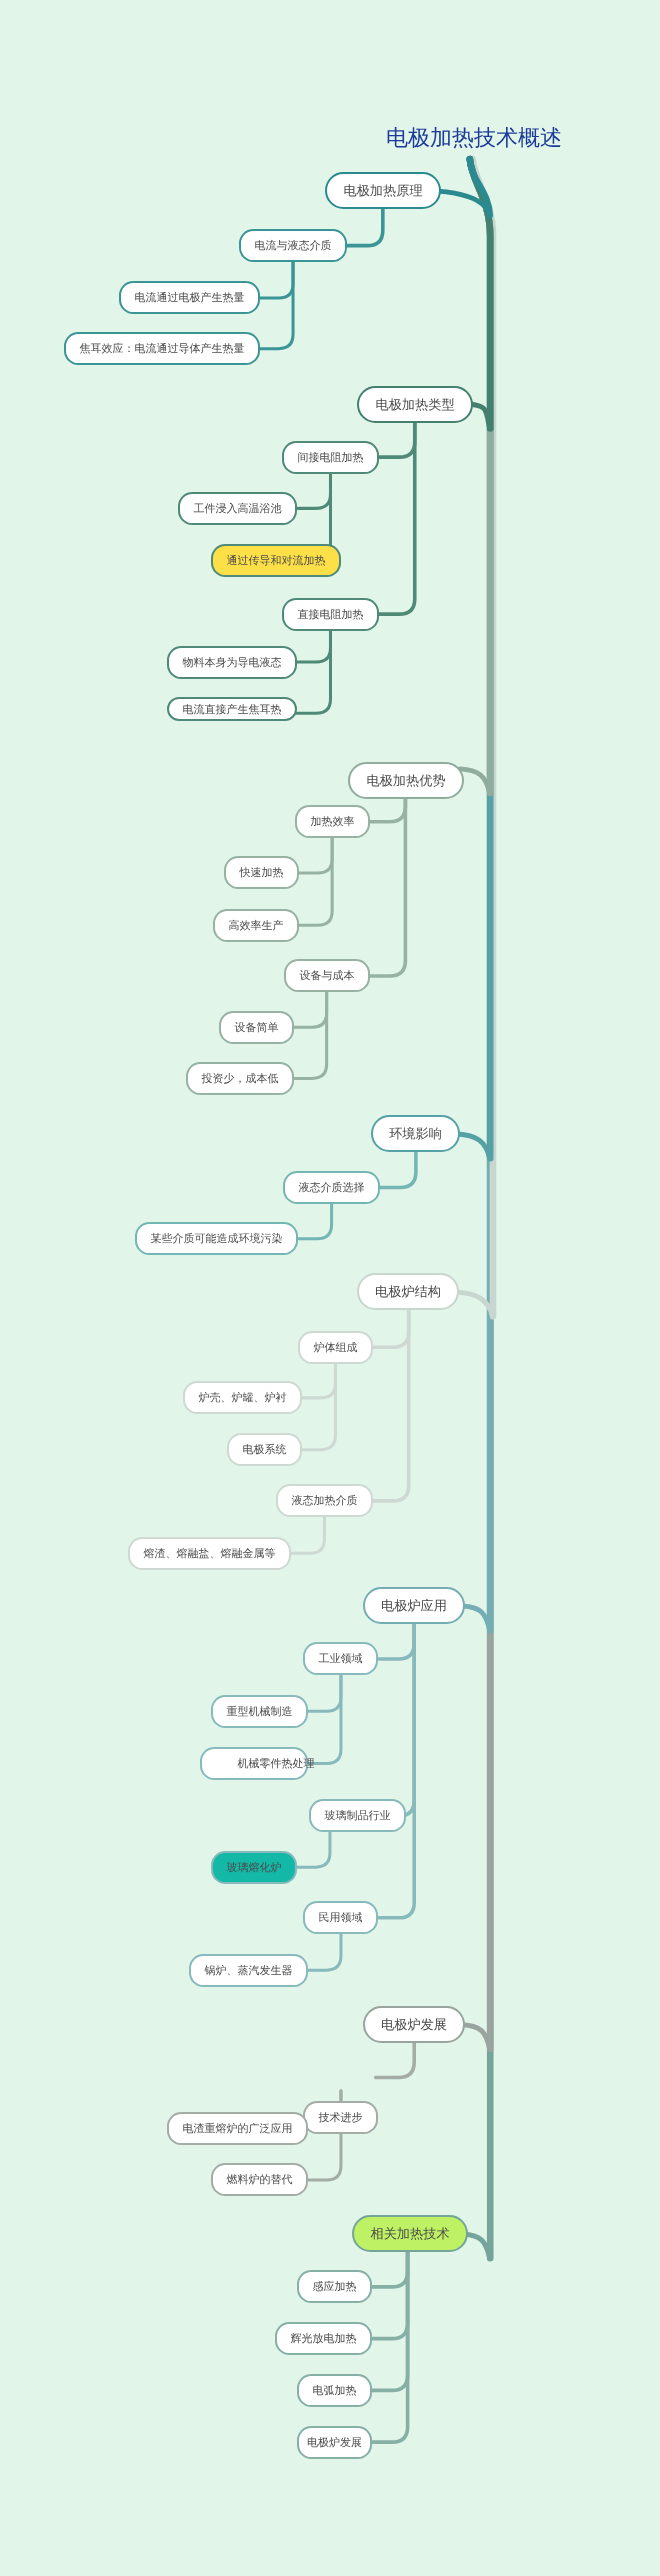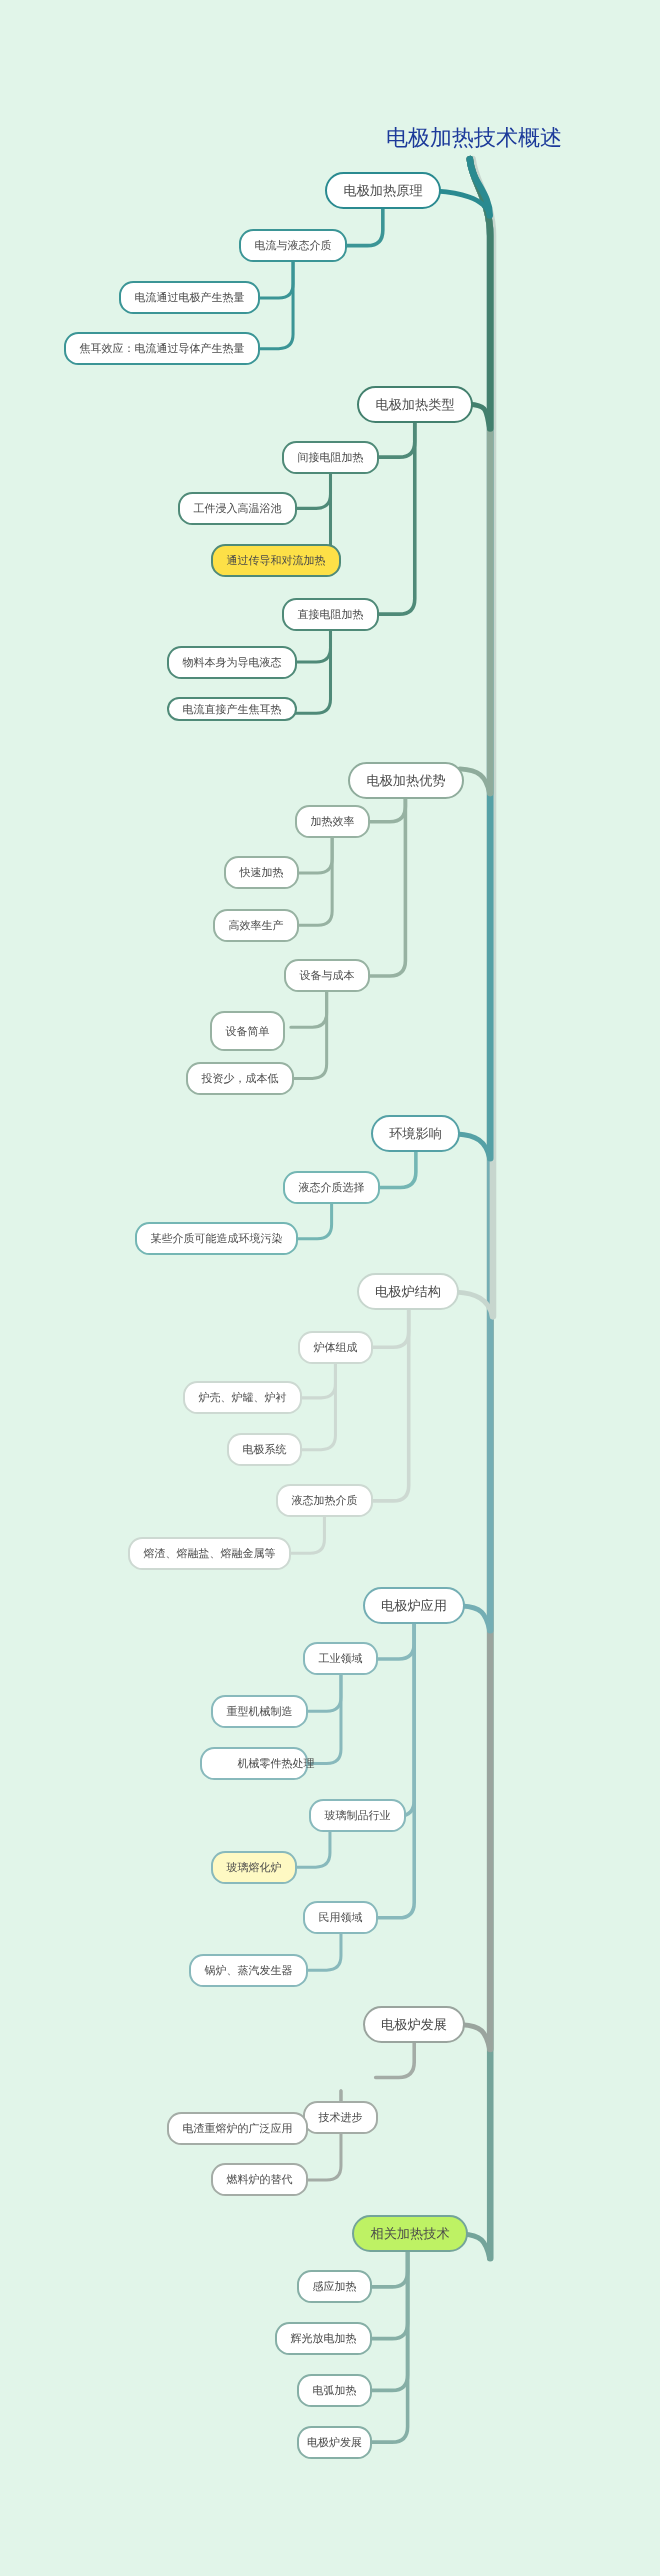--- a/index.html
+++ b/index.html
@@ -91,37 +91,37 @@
       <div class="topic l3" style="left: 178px; top: 492px; width: 119px; height: 33px; border: 2.2px solid rgb(79, 138, 120); color: rgb(74, 74, 74); background: rgb(255, 255, 255);">工件浸入高温浴池</div>
       <div class="topic l3" style="left: 167px; top: 544px; width: 130px; height: 33px; border: 2.2px solid rgb(79, 138, 120); color: rgb(74, 74, 74); background: #fde047; margin-left: 44px;">通过传导和对流加热</div>
       <div class="topic l2" style="left: 282px; top: 598px; width: 97px; height: 33px; border: 2.2px solid rgb(79, 138, 120); color: rgb(74, 74, 74); background: rgb(255, 255, 255);">直接电阻加热</div>
       <div class="topic l3" style="left: 167px; top: 646px; width: 130px; height: 33px; border: 2.2px solid rgb(79, 138, 120); color: rgb(74, 74, 74); background: rgb(255, 255, 255);">物料本身为导电液态</div>
       <div class="topic l3" style="left: 167px; top: 697px; width: 130px; height: 24px; border: 2.2px solid rgb(79, 138, 120); color: rgb(74, 74, 74); background: rgb(255, 255, 255);">电流直接产生焦耳热</div>
       <div class="topic l1" style="left: 348px; top: 750px; width: 116px; height: 37px; border: 2.8px solid rgb(143, 172, 156); color: rgb(74, 74, 74); background: rgb(255, 255, 255); margin-top: 12px;">电极加热优势</div>
       <div class="topic l2" style="left: 295px; top: 805px; width: 75px; height: 33px; border: 2.2px solid rgb(151, 178, 162); color: rgb(74, 74, 74); background: rgb(255, 255, 255);">加热效率</div>
       <div class="topic l3" style="left: 224px; top: 856px; width: 75px; height: 33px; border: 2.2px solid rgb(151, 178, 162); color: rgb(74, 74, 74); background: rgb(255, 255, 255);">快速加热</div>
       <div class="topic l3" style="left: 213px; top: 909px; width: 86px; height: 33px; border: 2.2px solid rgb(151, 178, 162); color: rgb(74, 74, 74); background: rgb(255, 255, 255);">高效率生产</div>
       <div class="topic l2" style="left: 284px; top: 959px; width: 86px; height: 33px; border: 2.2px solid rgb(151, 178, 162); color: rgb(74, 74, 74); background: rgb(255, 255, 255);">设备与成本</div>
-      <div class="topic l3" style="left: 210px; top: 1011px; width: 75px; height: 40px; border: 2.2px solid rgb(151, 178, 162); color: rgb(74, 74, 74); background: rgb(255, 255, 255);">设备简单</div>
+      <div class="topic l3" style="left: 219px; top: 1011px; width: 75px; height: 33px; border: 2.2px solid rgb(151, 178, 162); color: rgb(74, 74, 74); background: rgb(255, 255, 255);">设备简单</div>
       <div class="topic l3" style="left: 186px; top: 1062px; width: 108px; height: 33px; border: 2.2px solid rgb(151, 178, 162); color: rgb(74, 74, 74); background: rgb(255, 255, 255);">投资少，成本低</div>
       <div class="topic l1" style="left: 371px; top: 1115px; width: 89px; height: 37px; border: 2.8px solid rgb(85, 161, 166); color: rgb(74, 74, 74); background: rgb(255, 255, 255);">环境影响</div>
       <div class="topic l2" style="left: 283px; top: 1171px; width: 97px; height: 33px; border: 2.2px solid rgb(116, 182, 180); color: rgb(74, 74, 74); background: rgb(255, 255, 255);">液态介质选择</div>
       <div class="topic l3" style="left: 135px; top: 1222px; width: 163px; height: 33px; border: 2.2px solid rgb(116, 182, 180); color: rgb(74, 74, 74); background: rgb(255, 255, 255);">某些介质可能造成环境污染</div>
       <div class="topic l1" style="left: 357px; top: 1273px; width: 102px; height: 37px; border: 2.8px solid rgb(199, 214, 206); color: rgb(74, 74, 74); background: rgb(255, 255, 255);">电极炉结构</div>
       <div class="topic l2" style="left: 298px; top: 1331px; width: 75px; height: 33px; border: 2.2px solid rgb(205, 217, 210); color: rgb(74, 74, 74); background: rgb(255, 255, 255);">炉体组成</div>
       <div class="topic l3" style="left: 183px; top: 1381px; width: 119px; height: 33px; border: 2.2px solid rgb(205, 217, 210); color: rgb(74, 74, 74); background: rgb(255, 255, 255);">炉壳、炉罐、炉衬</div>
       <div class="topic l3" style="left: 227px; top: 1433px; width: 75px; height: 33px; border: 2.2px solid rgb(205, 217, 210); color: rgb(74, 74, 74); background: rgb(255, 255, 255);">电极系统</div>
       <div class="topic l2" style="left: 276px; top: 1484px; width: 97px; height: 33px; border: 2.2px solid rgb(205, 217, 210); color: rgb(74, 74, 74); background: rgb(255, 255, 255);">液态加热介质</div>
       <div class="topic l3" style="left: 128px; top: 1537px; width: 163px; height: 33px; border: 2.2px solid rgb(205, 217, 210); color: rgb(74, 74, 74); background: rgb(255, 255, 255);">熔渣、熔融盐、熔融金属等</div>
       <div class="topic l1" style="left: 363px; top: 1587px; width: 102px; height: 37px; border: 2.8px solid rgb(116, 174, 180); color: rgb(74, 74, 74); background: rgb(255, 255, 255);">电极炉应用</div>
       <div class="topic l2" style="left: 303px; top: 1642px; width: 75px; height: 33px; border: 2.2px solid rgb(136, 185, 188); color: rgb(74, 74, 74); background: rgb(255, 255, 255);">工业领域</div>
       <div class="topic l3" style="left: 211px; top: 1695px; width: 97px; height: 33px; border: 2.2px solid rgb(136, 185, 188); color: rgb(74, 74, 74); background: rgb(255, 255, 255);">重型机械制造</div>
       <div class="topic l3" style="left: 200px; top: 1747px; width: 108px; height: 33px; border: 2.2px solid rgb(136, 185, 188); color: rgb(74, 74, 74); background: rgb(255, 255, 255); padding-left: 44px;">机械零件热处理</div>
       <div class="topic l2" style="left: 281px; top: 1799px; width: 97px; height: 33px; border: 2.2px solid rgb(136, 185, 188); color: rgb(74, 74, 74); background: rgb(255, 255, 255); margin-left: 28px;">玻璃制品行业</div>
-      <div class="topic l3" style="left: 211px; top: 1851px; width: 86px; height: 33px; border: 2.2px solid rgb(136, 185, 188); color: rgb(74, 74, 74); background: #fef9c3;">玻璃熔化炉</div>
+      <div class="topic l3" style="left: 211px; top: 1851px; width: 86px; height: 33px; border: 2.2px solid rgb(136, 185, 188); color: rgb(74, 74, 74); background: #14b8a6;">玻璃熔化炉</div>
       <div class="topic l2" style="left: 303px; top: 1901px; width: 75px; height: 33px; border: 2.2px solid rgb(136, 185, 188); color: rgb(74, 74, 74); background: rgb(255, 255, 255);">民用领域</div>
       <div class="topic l3" style="left: 189px; top: 1954px; width: 119px; height: 33px; border: 2.2px solid rgb(136, 185, 188); color: rgb(74, 74, 74); background: rgb(255, 255, 255);">锅炉、蒸汽发生器</div>
       <div class="topic l1" style="left: 363px; top: 2006px; width: 102px; height: 37px; border: 2.8px solid rgb(154, 164, 158); color: rgb(74, 74, 74); background: rgb(255, 255, 255);">电极炉发展</div>
       <div class="topic l2" style="left: 303px; top: 2061px; width: 75px; height: 33px; border: 2.2px solid rgb(164, 172, 166); color: rgb(74, 74, 74); background: rgb(255, 255, 255); margin-top: 40px;">技术进步</div>
       <div class="topic l3" style="left: 167px; top: 2112px; width: 141px; height: 33px; border: 2.2px solid rgb(164, 172, 166); color: rgb(74, 74, 74); background: rgb(255, 255, 255);">电渣重熔炉的广泛应用</div>
       <div class="topic l3" style="left: 211px; top: 2163px; width: 97px; height: 33px; border: 2.2px solid rgb(164, 172, 166); color: rgb(74, 74, 74); background: rgb(255, 255, 255);">燃料炉的替代</div>
       <div class="topic l1" style="left: 352px; top: 2215px; width: 116px; height: 37px; border: 2.8px solid rgb(116, 164, 154); color: rgb(74, 74, 74); background: #bef264;">相关加热技术</div>
       <div class="topic l2" style="left: 297px; top: 2270px; width: 75px; height: 33px; border: 2.2px solid rgb(134, 175, 166); color: rgb(74, 74, 74); background: rgb(255, 255, 255);">感应加热</div>
       <div class="topic l2" style="left: 275px; top: 2322px; width: 97px; height: 33px; border: 2.2px solid rgb(134, 175, 166); color: rgb(74, 74, 74); background: rgb(255, 255, 255);">辉光放电加热</div>
       <div class="topic l2" style="left: 297px; top: 2374px; width: 75px; height: 33px; border: 2.2px solid rgb(134, 175, 166); color: rgb(74, 74, 74); background: rgb(255, 255, 255);">电弧加热</div>

